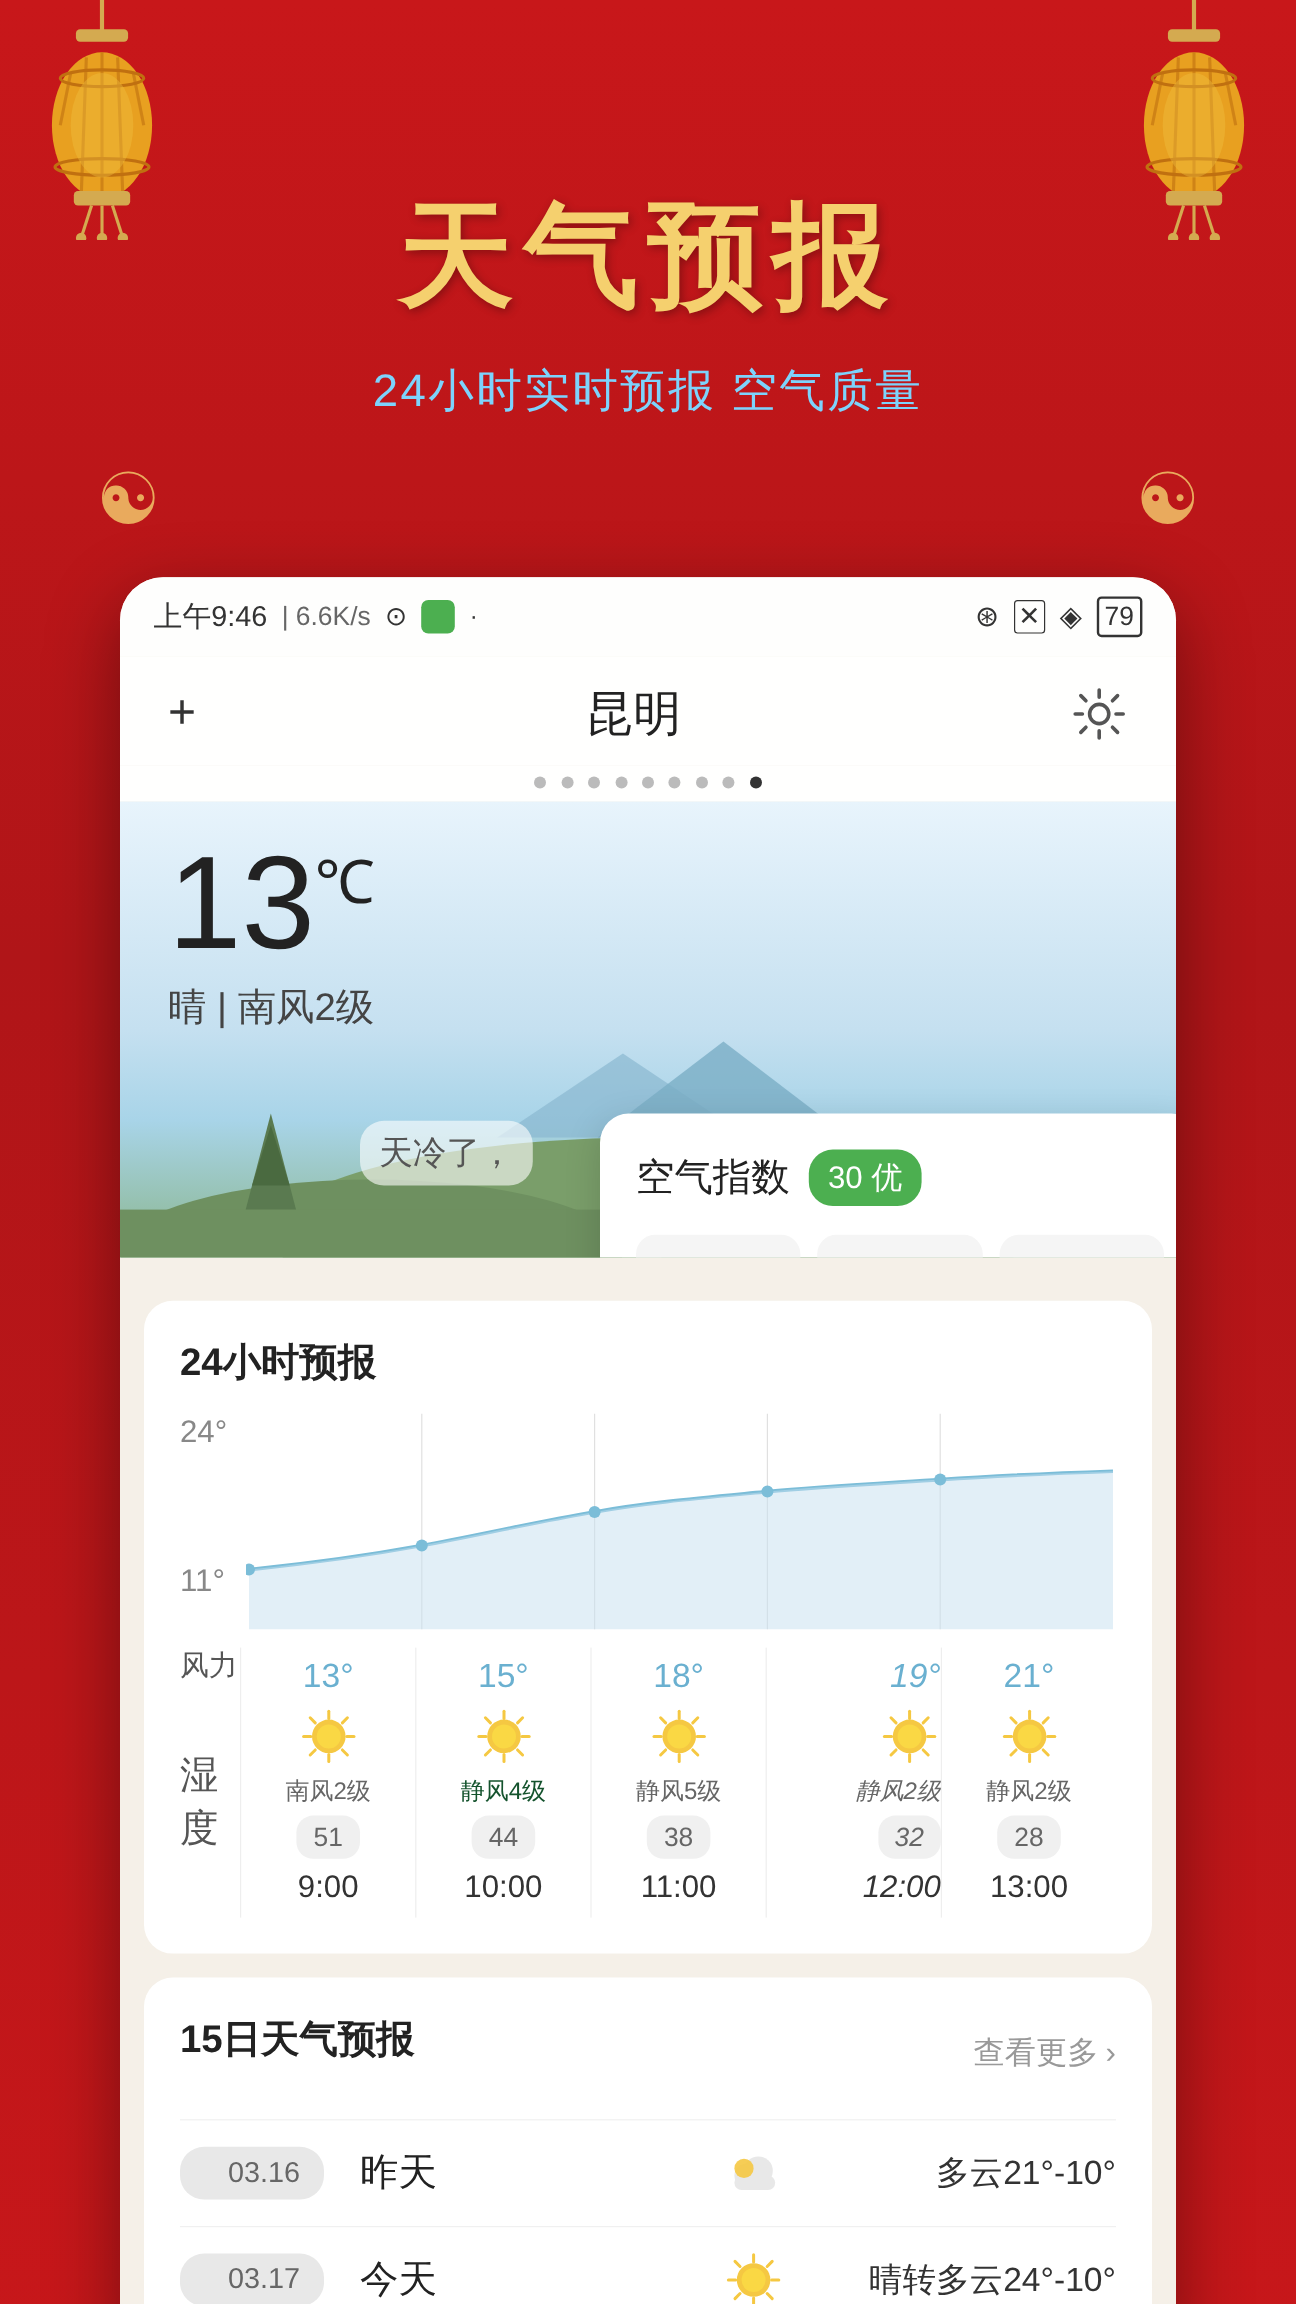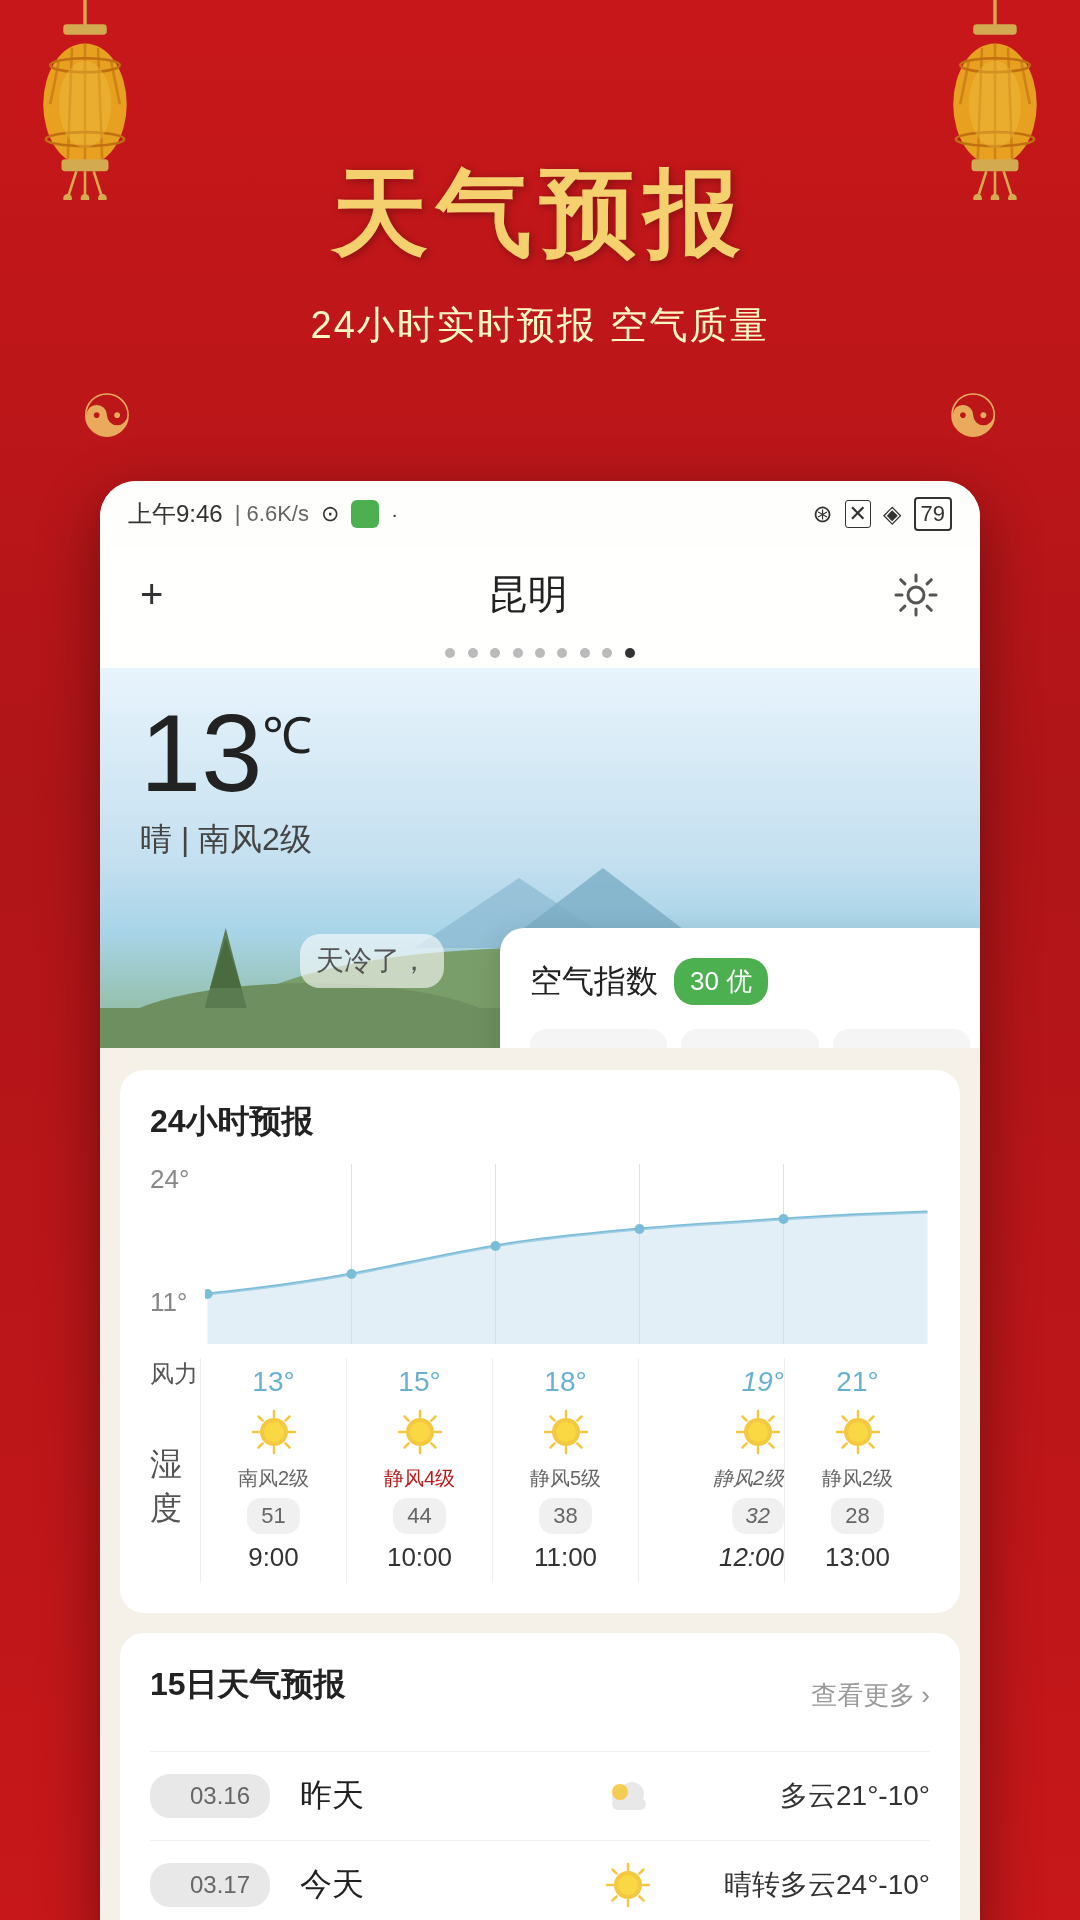--- a/index.html
+++ b/index.html
@@ -55,21 +55,21 @@
       font-size: 96px;
       font-weight: bold;
       color: #f5d06e;
       letter-spacing: 8px;
       text-shadow: 2px 2px 8px rgba(0,0,0,0.3);
       font-family: 'STKaiti', 'KaiTi', serif;
     }
 
     .app-subtitle {
       font-size: 38px;
-      color: #fef9c3;
+      color: #7dd3fc;
       margin-top: 20px;
       letter-spacing: 2px;
       text-align: center;
     }
 
     
     .swirl-row {
       display: flex;
       justify-content: space-between;
       align-items: center;
@@ -266,21 +266,21 @@
       font-weight: 500;
     }
 
     .aq-item .aq-value {
       margin-left: 8px;
     }
 
     
     .forecast-section {
       background: white;
-      margin: 22px 20px 0;
+      margin: 36px 20px 0;
       border-radius: 24px;
       padding: 30px;
     }
 
     .section-title {
       font-size: 32px;
       font-weight: 600;
       color: #222;
       margin-bottom: 20px;
     }
@@ -567,21 +567,21 @@
               <line x1="26" y1="5" x2="26" y2="11"></line>
               <line x1="26" y1="41" x2="26" y2="47"></line>
               <line x1="5" y1="26" x2="11" y2="26"></line>
               <line x1="41" y1="26" x2="47" y2="26"></line>
               <line x1="10.5" y1="10.5" x2="14.7" y2="14.7"></line>
               <line x1="37.3" y1="37.3" x2="41.5" y2="41.5"></line>
               <line x1="41.5" y1="10.5" x2="37.3" y2="14.7"></line>
               <line x1="14.7" y1="37.3" x2="10.5" y2="41.5"></line>
             </g>
           </svg>
-          <span style="font-size:20px;color:#b91c1c;text-align:center;line-height:1.2;">静风4级</span>
+          <span style="font-size:20px;color:#14532d;text-align:center;line-height:1.2;">静风4级</span>
           <span style="background:#f0f0f0;border-radius:14px;padding:5px 14px;font-size:22px;color:#666;">44</span>
           <span style="font-size:26px;color:#333;font-weight:500;">10:00</span>
         </div>
 
         <div style="display:flex;flex-direction:column;align-items:center;gap:8px;padding:8px 0;border-left:1px solid #eee;">
           <span style="font-size:28px;color:#6ab0d0;font-weight:500;">18°</span>
           <svg width="52" height="52" viewBox="0 0 52 52">
             <circle cx="26" cy="26" r="14" fill="#f5c842"></circle>
             <circle cx="26" cy="26" r="10" fill="#fad844"></circle>
             <g stroke="#f5c842" stroke-width="2.5" stroke-linecap="round">

